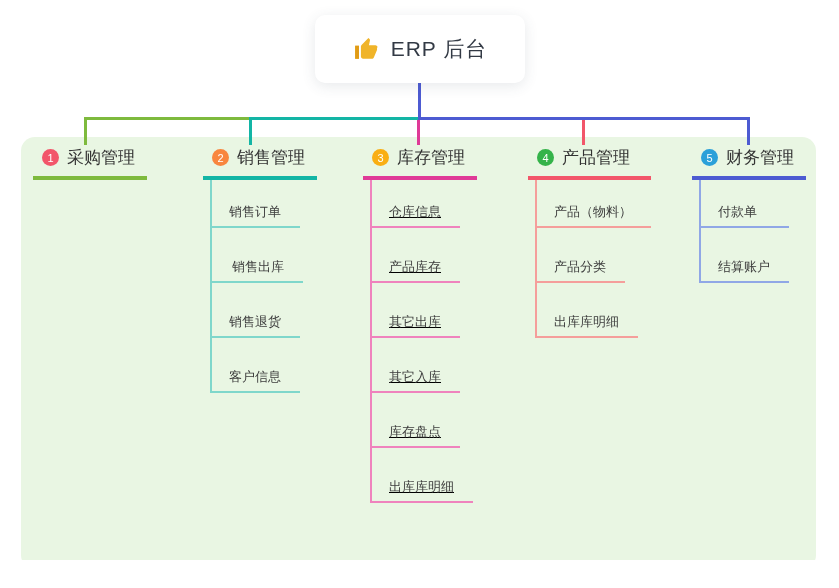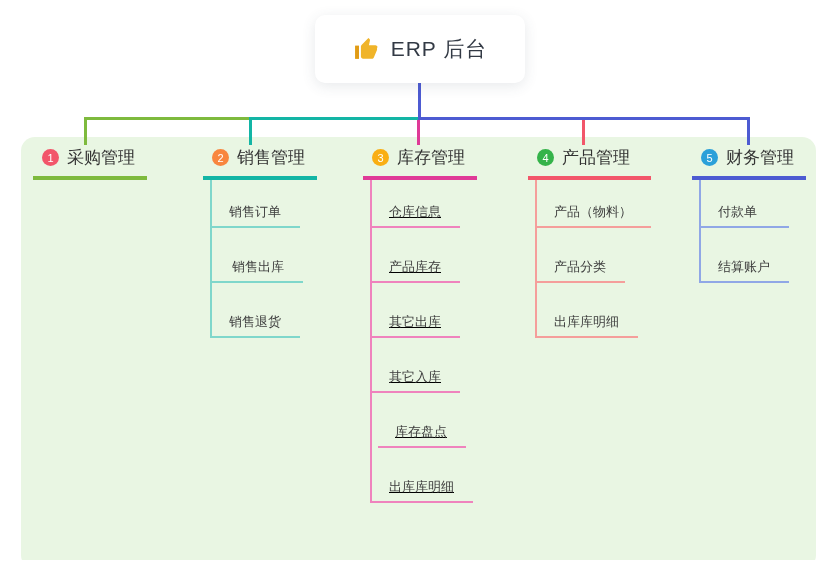--- a/index.html
+++ b/index.html
@@ -66,33 +66,34 @@
     </div>
     <div class="branch" style="left: 203px;">
       <div class="branch-header" style="border-bottom: 4px solid rgb(19, 181, 165);">
         <span class="badge" style="background: rgb(248, 134, 63);">2</span>
         <span class="branch-label">销售管理</span>
       </div>
       <div class="children" style="border-left: 2px solid rgb(127, 215, 203);">
         <div class="child" style="border-bottom: 2px solid rgb(127, 215, 203);">销售订单</div>
         <div class="child" style="border-bottom: 2px solid rgb(127, 215, 203); padding-left: 20px;">销售出库</div>
         <div class="child" style="border-bottom: 2px solid rgb(127, 215, 203);">销售退货</div>
+        <div class="child" style="border-bottom: 2px solid rgb(127, 215, 203);">客户信息</div>
       </div>
     </div>
     <div class="branch" style="left: 363px;">
       <div class="branch-header" style="border-bottom: 4px solid rgb(223, 58, 151);">
         <span class="badge" style="background: rgb(249, 174, 19);">3</span>
         <span class="branch-label">库存管理</span>
       </div>
       <div class="children" style="border-left: 2px solid rgb(239, 131, 189); text-decoration: underline;">
         <div class="child" style="border-bottom: 2px solid rgb(239, 131, 189);">仓库信息</div>
         <div class="child" style="border-bottom: 2px solid rgb(239, 131, 189);">产品库存</div>
         <div class="child" style="border-bottom: 2px solid rgb(239, 131, 189);">其它出库</div>
         <div class="child" style="border-bottom: 2px solid rgb(239, 131, 189);">其它入库</div>
-        <div class="child" style="border-bottom: 2px solid rgb(239, 131, 189); margin-left: 6px;">库存盘点</div>
+        <div class="child" style="border-bottom: 2px solid rgb(239, 131, 189);">库存盘点</div>
         <div class="child" style="border-bottom: 2px solid rgb(239, 131, 189);">出库库明细</div>
       </div>
     </div>
     <div class="branch" style="left: 528px;">
       <div class="branch-header" style="border-bottom: 4px solid rgb(242, 86, 106);">
         <span class="badge" style="background: rgb(53, 179, 74);">4</span>
         <span class="branch-label">产品管理</span>
       </div>
       <div class="children" style="border-left: 2px solid rgb(245, 158, 155);">
         <div class="child" style="border-bottom: 2px solid rgb(245, 158, 155);">产品（物料）</div>

